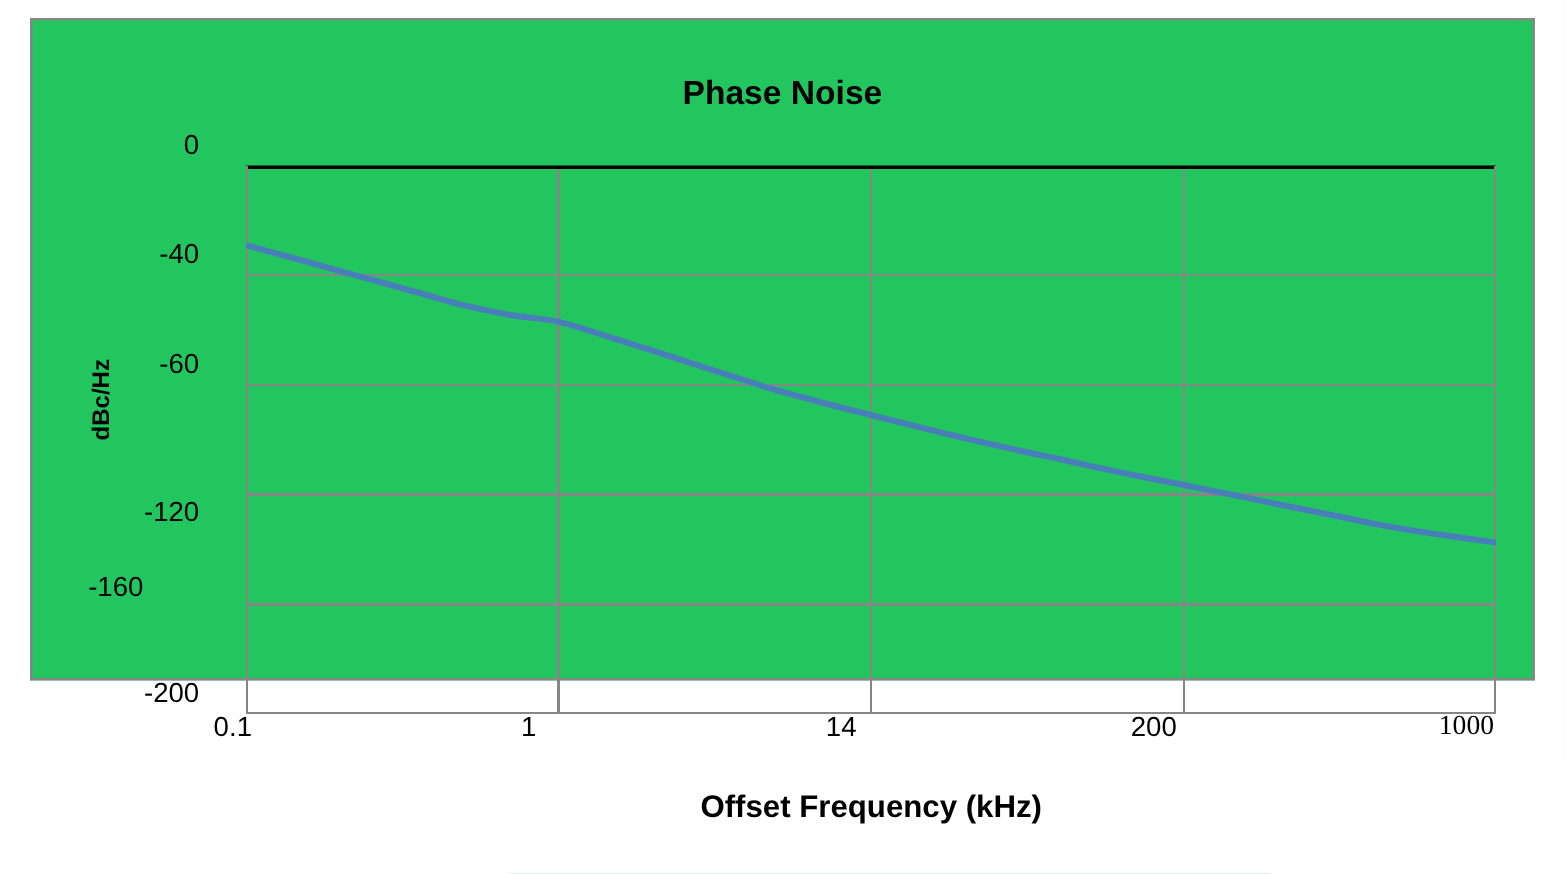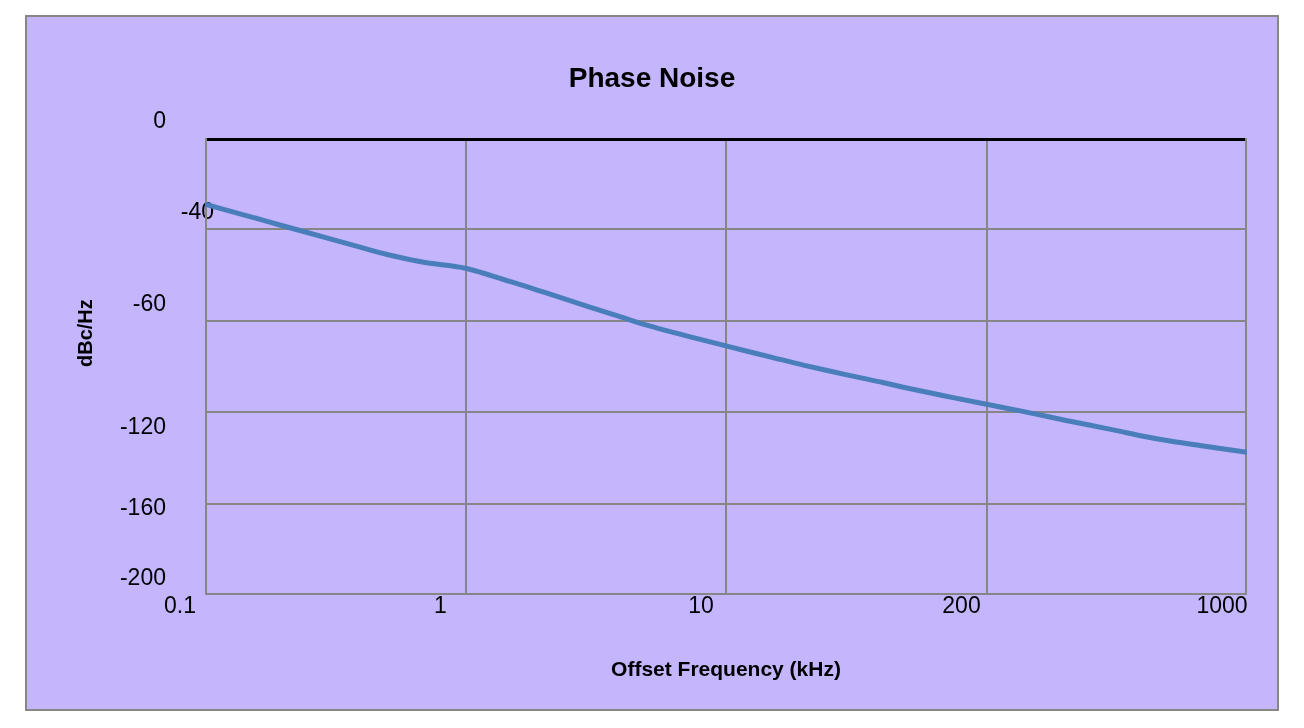--- a/index.html
+++ b/index.html
@@ -12,23 +12,23 @@
     height: 728px;
     font-family: "Liberation Sans", sans-serif;
     overflow: hidden;
   }
 
   #chart-frame {
     position: absolute;
     left: 25px;
     top: 15px;
     width: 1254px;
-    height: 696px;
+    height: 552px;
     border: 2px solid #868686;
-    background: #c4b5fd;
+    background: #22c55e;
     box-sizing: border-box;
   }
 
   #chart-title {
     position: absolute;
     left: 0;
     top: 45px;
     width: 100%;
     text-align: center;
     font-size: 28px;
@@ -86,51 +86,51 @@
     white-space: nowrap;
     font-family: "Liberation Sans", sans-serif;
   }
 
   #x-axis-title {
     position: absolute;
     left: 178px;
     top: 640px;
     width: 1042px;
     text-align: center;
-    font-size: 21px;
+    font-size: 26px;
     font-weight: bold;
     color: #000000;
     font-family: "Liberation Sans", sans-serif;
   }
 </style>
 </head>
 <body>
 
 <div id="chart-frame">
 
   <div id="chart-title">Phase Noise</div>
 
   <div id="y-axis-title">dBc/Hz</div>
 
   <div id="x-axis-title">Offset Frequency (kHz)</div>
 
   <div id="ytick-layer">
       <div class="ytick-label" style="left: 0px; width: 139px; top: 90px;">0</div>
-      <div class="ytick-label" style="left: 0px; width: 139px; top: 181.4px; margin-left: 48px;">-40</div>
+      <div class="ytick-label" style="left: 0px; width: 139px; top: 181.4px;">-40</div>
       <div class="ytick-label" style="left: 0px; width: 139px; top: 272.8px;">-60</div>
       <div class="ytick-label" style="left: 0px; width: 139px; top: 364.2px; margin-top: 32px;">-120</div>
-      <div class="ytick-label" style="left: 0px; width: 139px; top: 477px;">-160</div>
+      <div class="ytick-label" style="left: 0px; width: 139px; top: 459px; text-align: center;">-160</div>
       <div class="ytick-label" style="left: 0px; width: 139px; top: 547px;">-200</div>
     </div>
   <div id="xtick-layer">
-      <div class="xtick-label" style="left: 153px; top: 575px;">0.1</div>
+      <div class="xtick-label" style="left: 167px; top: 575px;">0.1</div>
       <div class="xtick-label" style="left: 413.5px; top: 575px;">1</div>
-      <div class="xtick-label" style="left: 674px; top: 575px;">10</div>
+      <div class="xtick-label" style="left: 674px; top: 575px;">14</div>
       <div class="xtick-label" style="left: 934.5px; top: 575px;">200</div>
-      <div class="xtick-label" style="left: 1195px; top: 575px;">1000</div>
+      <div class="xtick-label" style="left: 1195px; top: 575px; font-family: Liberation Serif, serif;">1000</div>
     </div>
 
   <div id="plot-area">
     <svg id="plot-svg" width="1042" height="457" viewBox="0 0 1042 457" xmlns="http://www.w3.org/2000/svg">
       <g id="gridlines-h">
           <line x1="0" y1="91.4" x2="1042" y2="91.4" stroke="#868686" stroke-width="2" shape-rendering="crispEdges"></line>
           <line x1="0" y1="182.8" x2="1042" y2="182.8" stroke="#868686" stroke-width="2" shape-rendering="crispEdges"></line>
           <line x1="0" y1="274.2" x2="1042" y2="274.2" stroke="#868686" stroke-width="2" shape-rendering="crispEdges"></line>
           <line x1="0" y1="365.6" x2="1042" y2="365.6" stroke="#868686" stroke-width="2" shape-rendering="crispEdges"></line>
           <line x1="0" y1="457" x2="1042" y2="457" stroke="#868686" stroke-width="2" shape-rendering="crispEdges"></line>

